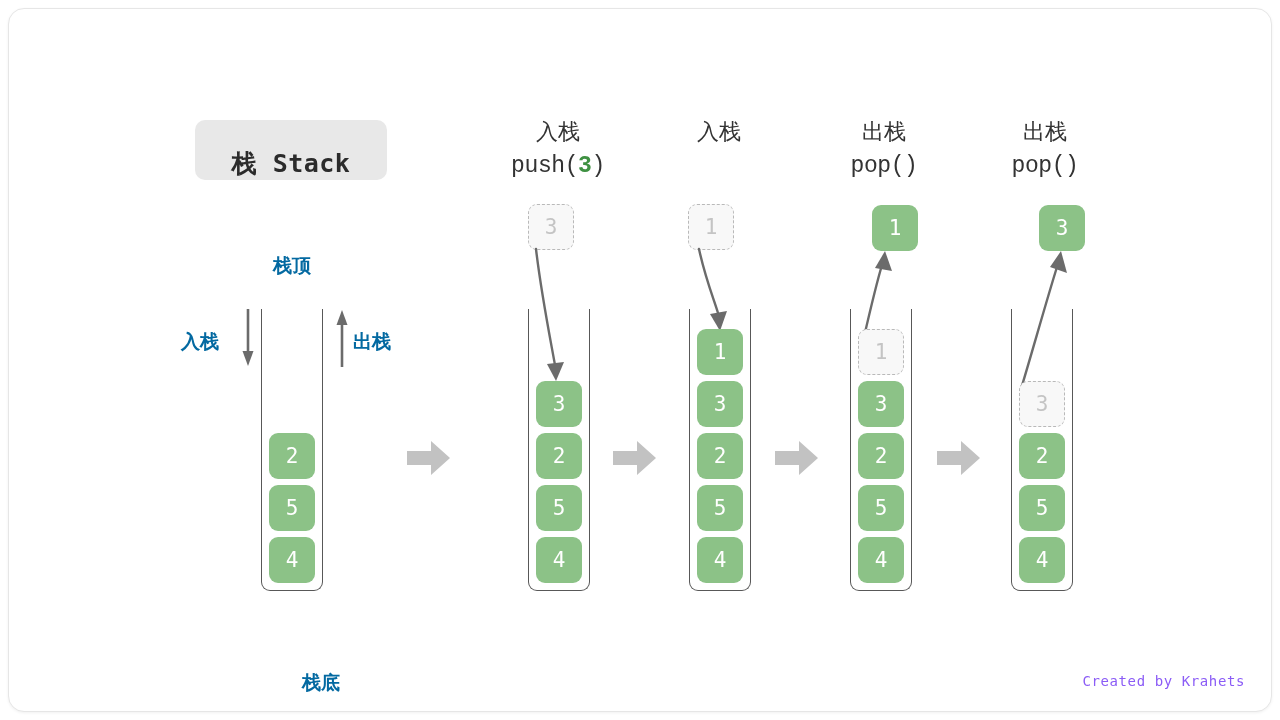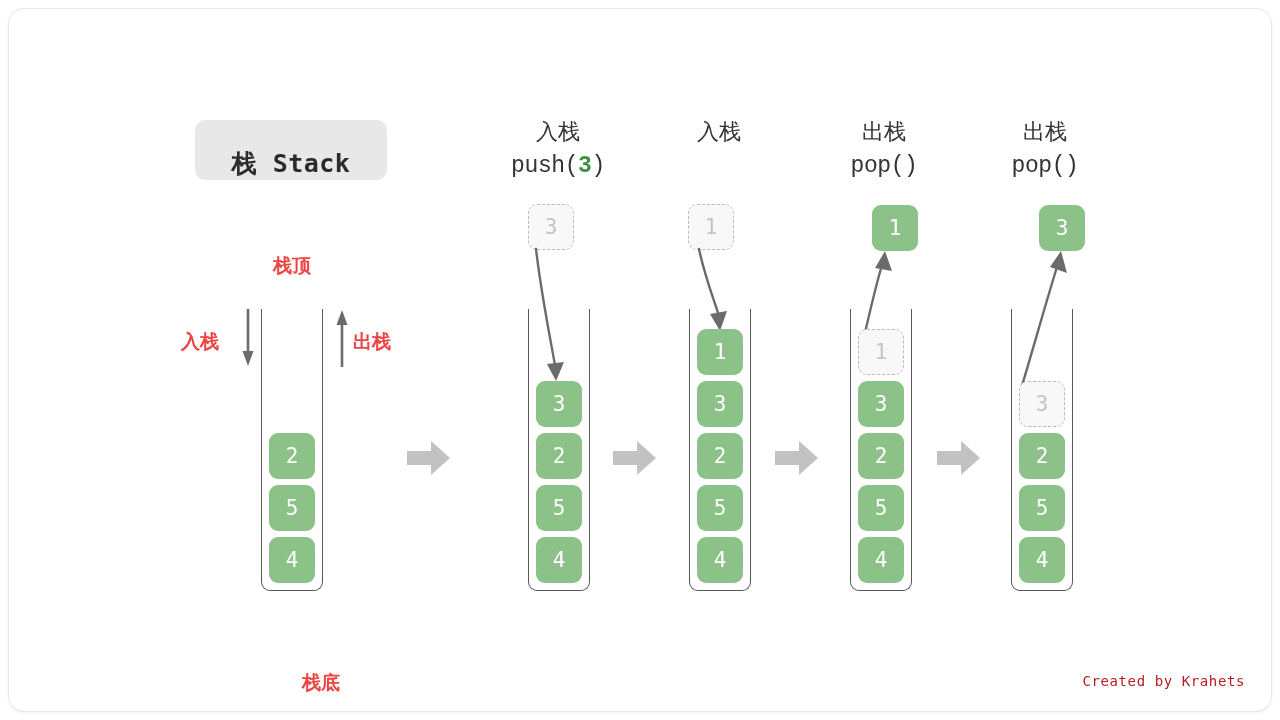--- a/index.html
+++ b/index.html
@@ -50,21 +50,21 @@
     letter-spacing: 0.5px;
     white-space: nowrap;
     margin-top: 27px;
   }
 
   
   .cn-bold {
     font-family: Liberation Sans, sans-serif;
     font-size: 19px;
     font-weight: bold;
-    color: #ef4444;
+    color: #0369a1;
     white-space: nowrap;
   }
 
   
   .col-head {
     width: 180px;
     text-align: center;
     line-height: 1.48;
   }
   .col-head .cn {
@@ -127,21 +127,21 @@
   .sarrow { position: absolute; }
 
   
   .blockarrow { position: absolute; }
 
   .watermark {
     right: 26px;
     bottom: 22px;
     font-family: "DejaVu Sans Mono", "Liberation Mono", monospace;
     font-size: 14px;
-    color: #b91c1c;
+    color: #8b5cf6;
     letter-spacing: 0.6px;
     white-space: nowrap;
   }
 </style>
 </head>
 <body>
 
 <div id="card" class="abs">
 
   <div id="title-pill" class="abs">

